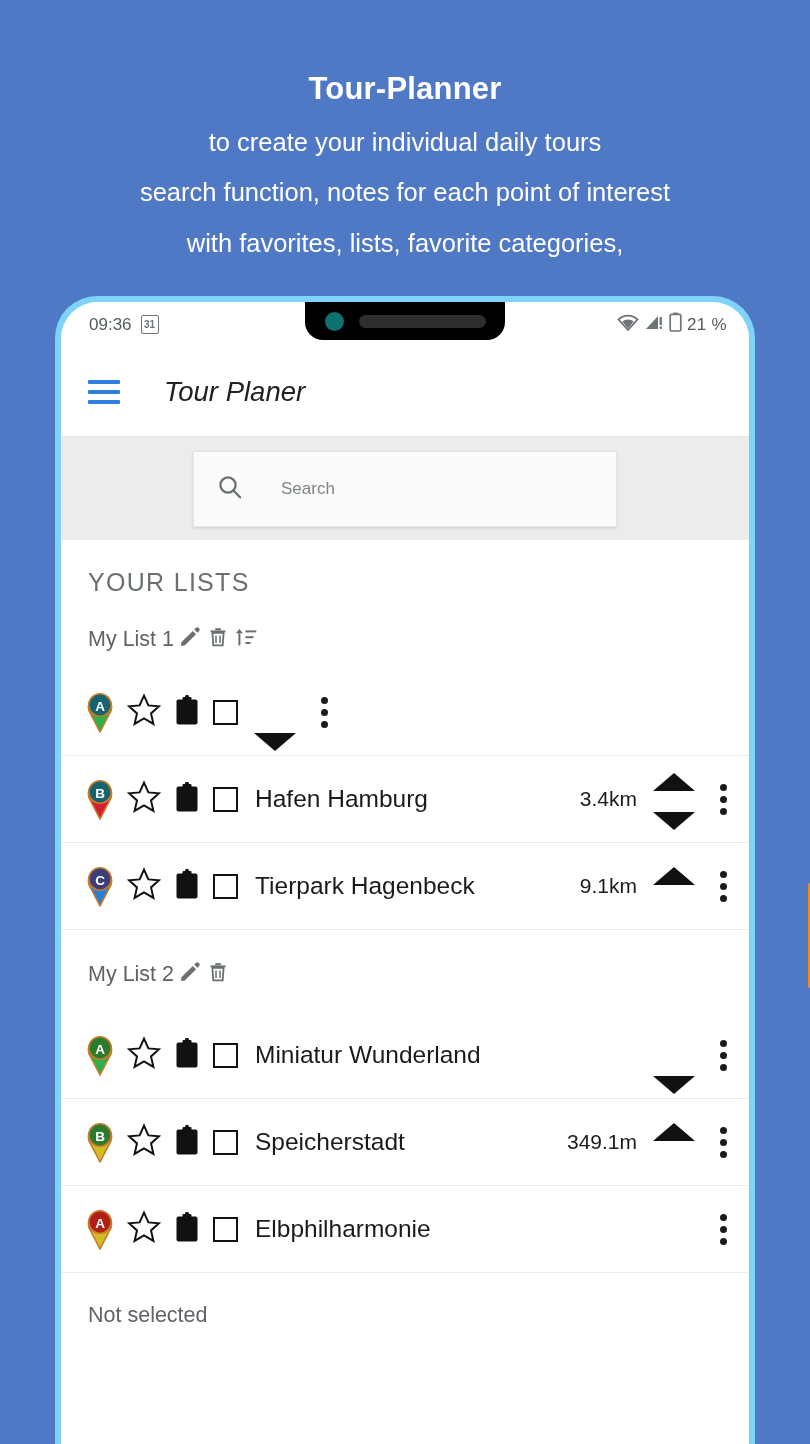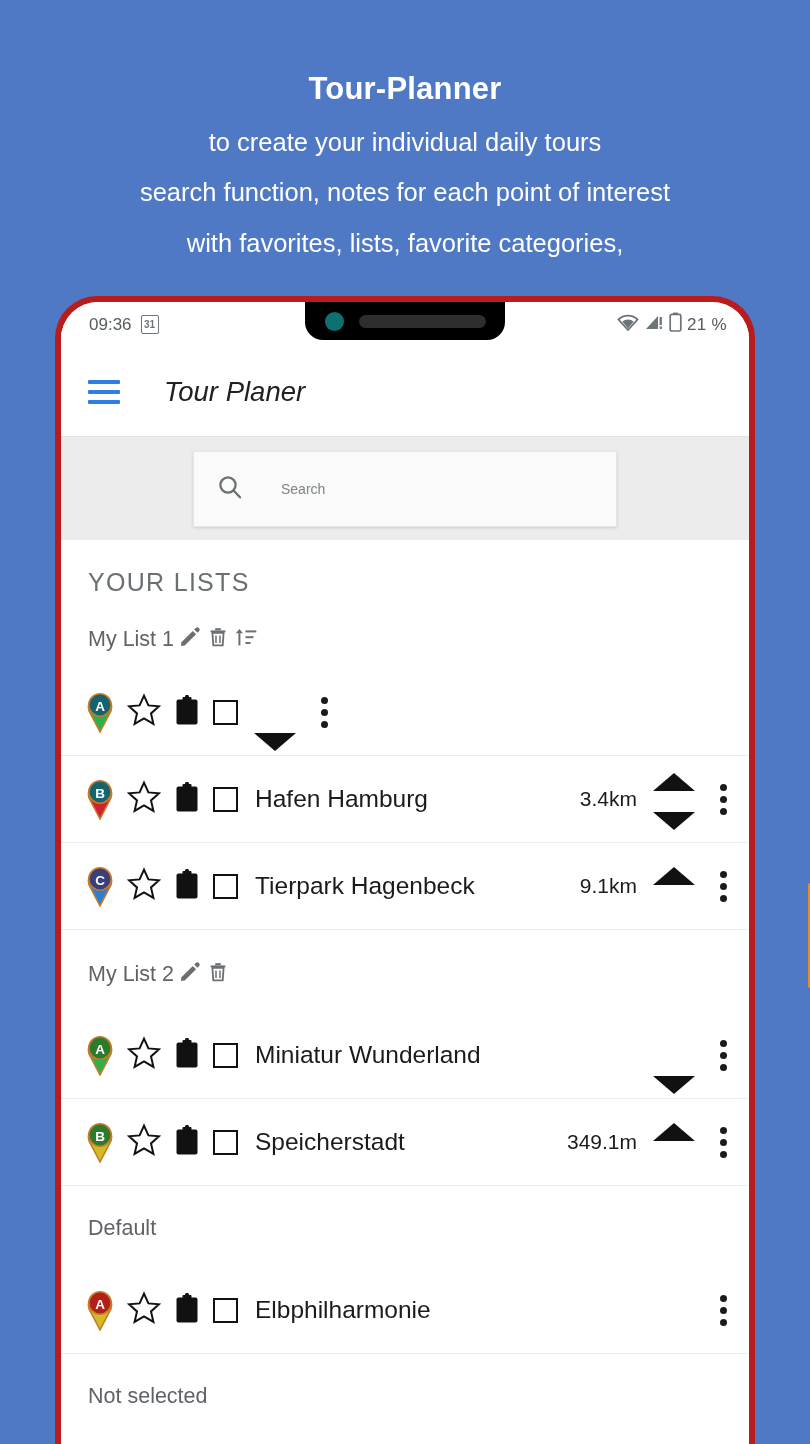--- a/index.html
+++ b/index.html
@@ -38,21 +38,21 @@
     padding-bottom: 18px;
   }
 
   
   .phone {
     position: absolute;
     left: 55px;
     top: 296px;
     width: 700px;
     height: 1148px;
-    background: #b91c1c;
+    background: #7dd3fc;
     border-top-left-radius: 42px;
     border-top-right-radius: 42px;
     padding: 6px 6px 0 6px;
   }
   .phone-inner {
     position: relative;
     width: 688px;
     height: 1142px;
     background: #ffffff;
     border-top-left-radius: 37px;
@@ -163,21 +163,21 @@
     height: 76px;
     background: #fafafa;
     border: 1px solid #e6e6e6;
     box-shadow: 0 1px 3px rgba(0,0,0,0.13);
     display: flex;
     align-items: center;
     padding-left: 23px;
   }
   .search-placeholder {
     margin-left: 38px;
-    font-size: 14px;
+    font-size: 17px;
     color: #7e8487;
   }
 
   
   .content { background: #ffffff; }
 
   .section-label {
     padding: 28px 0 12px 27px;
     font-size: 25px;
     color: #6a6f72;
@@ -547,21 +547,20 @@
         <span class="arrows">
           <span class="tri tri-up" style="top:24px"></span>
         </span>
         <span class="kebab">
             <i></i>
             <i></i>
             <i></i>
           </span>
       </div>
 
-      <div class="plain-section">Default</div>
 
       <div class="poi-row">
         <span class="pin">
           <svg width="30" height="42" viewBox="0 0 30 42">
             <path d="M15 41 L5.6 23 A11.6 11.6 0 1 1 24.4 23 Z" fill="#d2bb23" stroke="#c87a2a" stroke-width="1.6"></path>
             <circle cx="15" cy="14" r="11.2" fill="#b02018" stroke="#c87a2a" stroke-width="1.6"></circle>
             <text x="15" y="19.6" font-family="Liberation Sans, sans-serif" font-size="13.5" font-weight="bold" fill="#ffffff" text-anchor="middle">A</text>
           </svg>
         </span>
         <span class="star">

